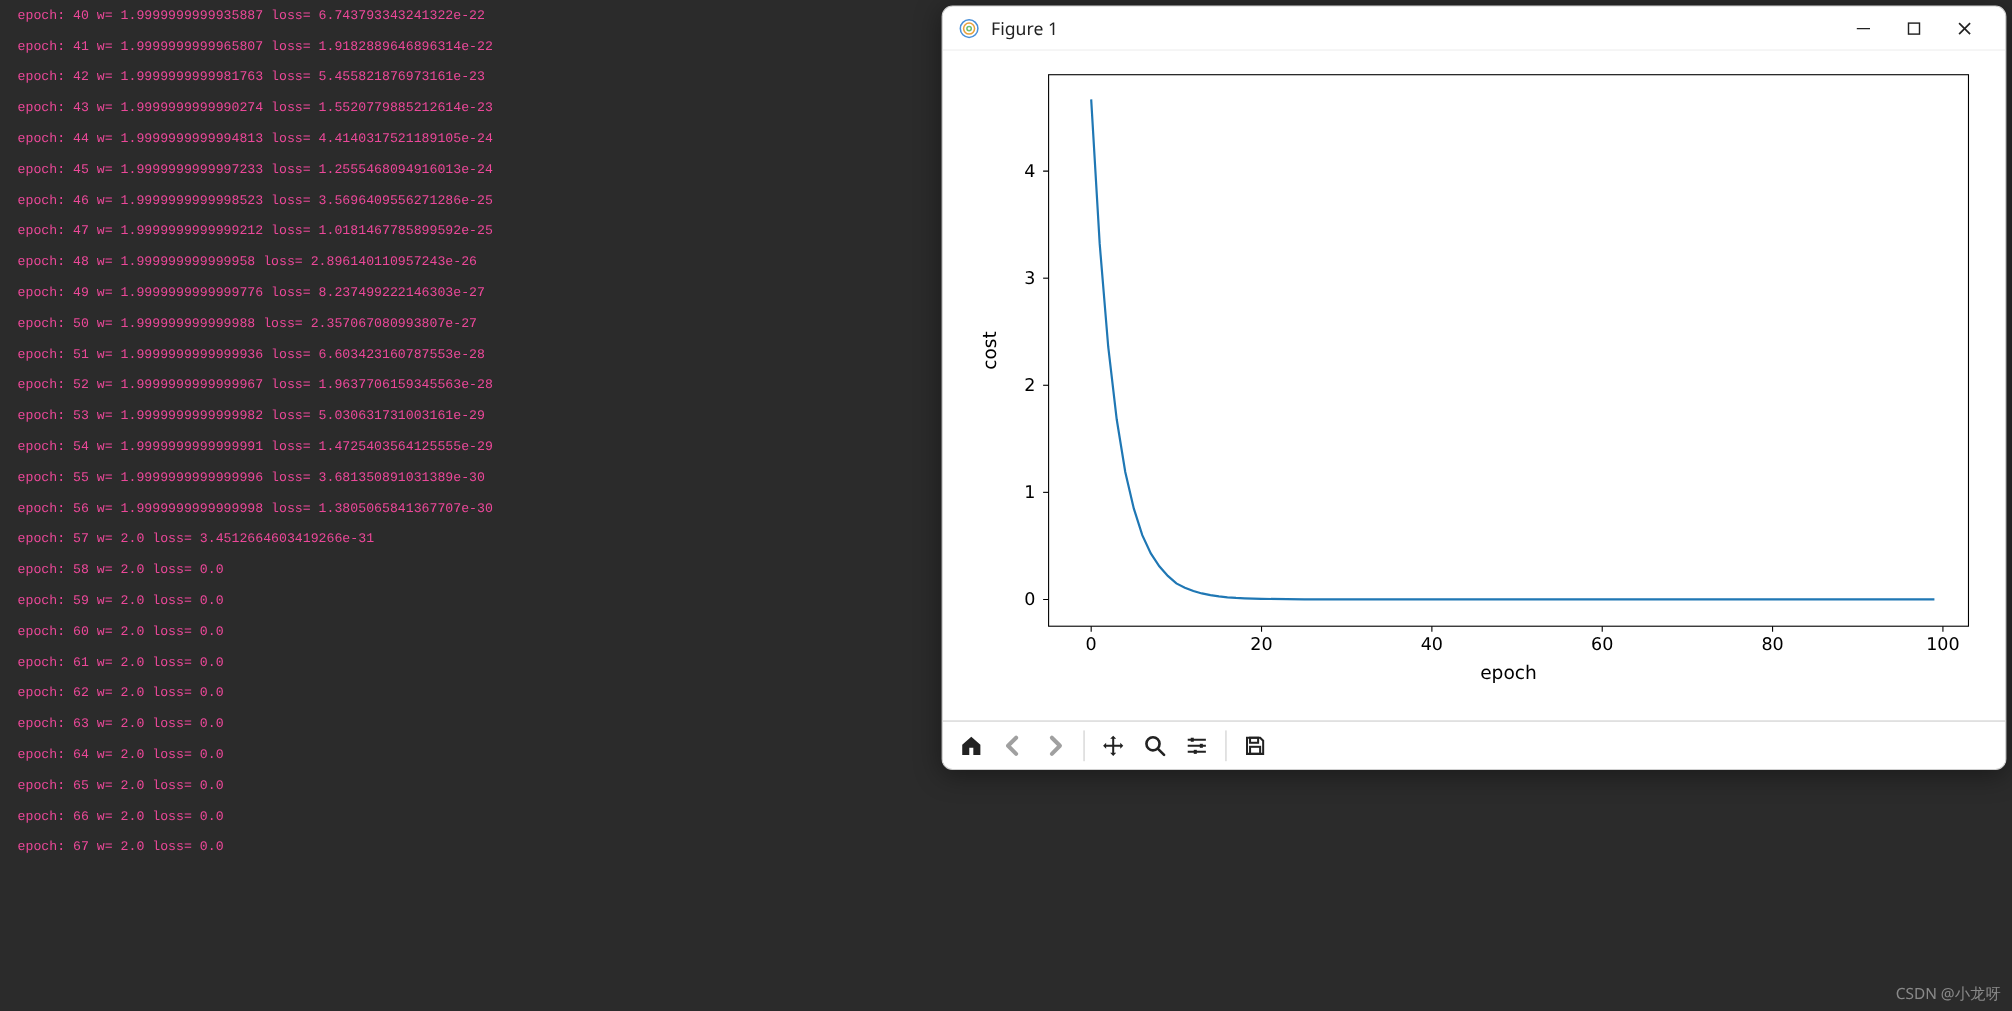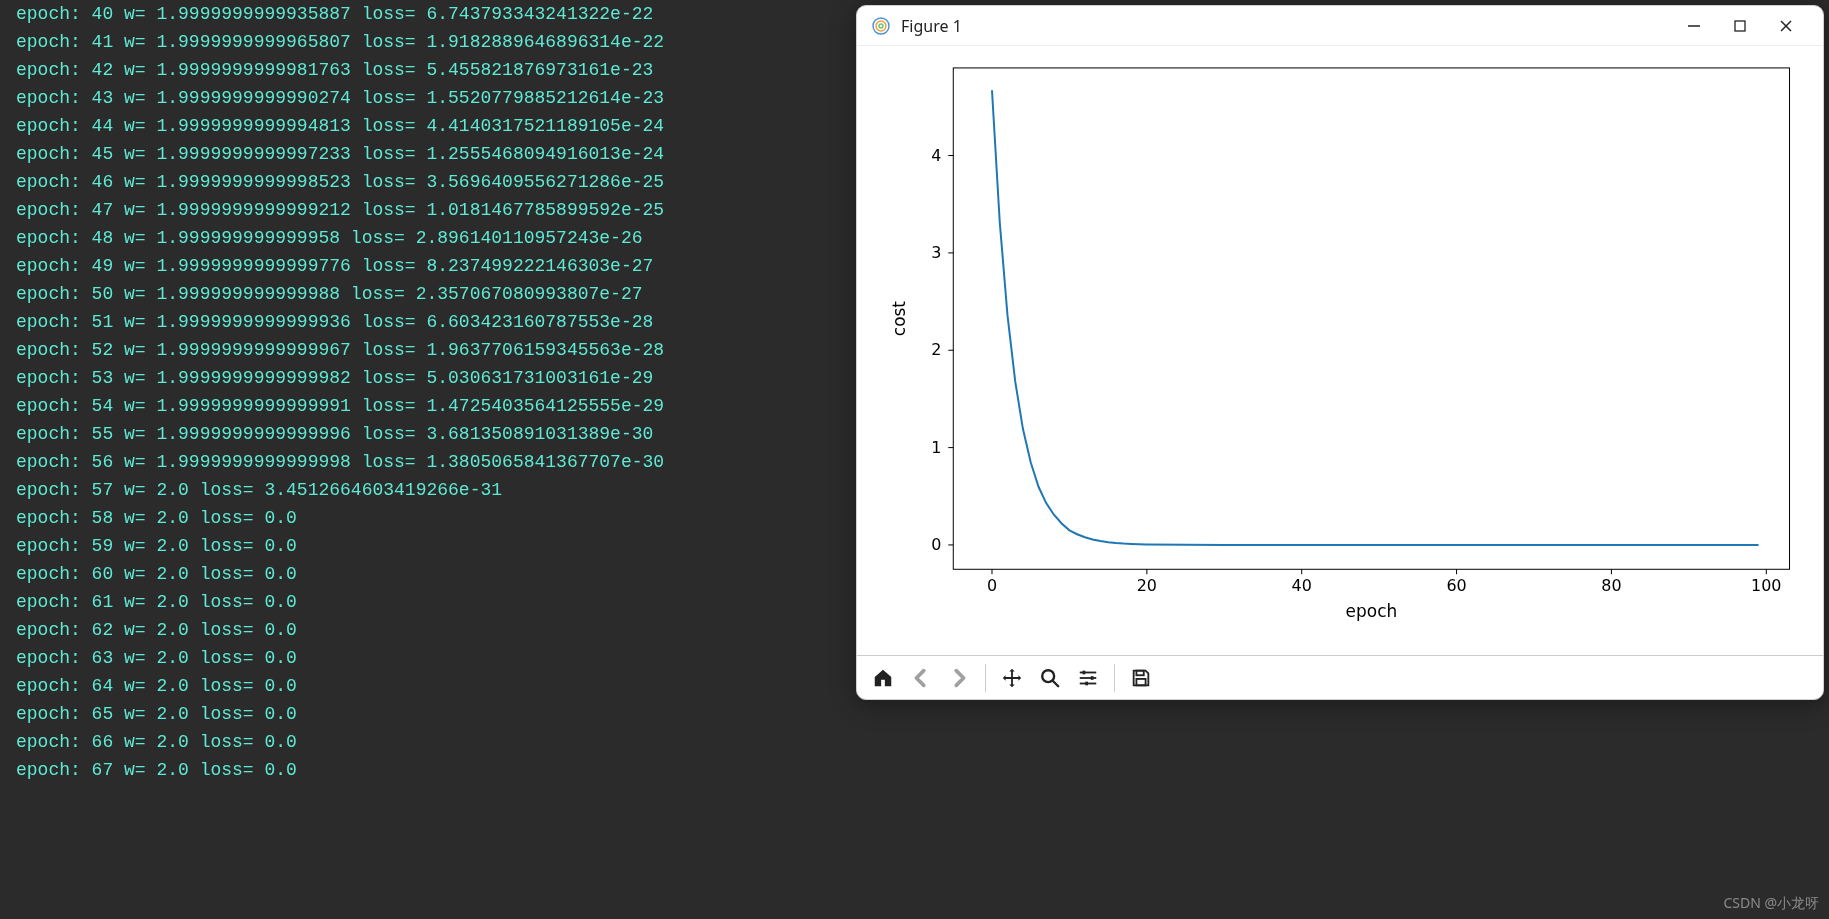--- a/index.html
+++ b/index.html
@@ -8,22 +8,22 @@
       width: 1829px;
       height: 919px;
       position: relative;
       font-family: "Consolas", "Courier New", monospace;
       overflow: hidden;
     }
     .console {
       position: absolute;
       left: 16px;
       top: 0;
-      color: #5eead4;
-      font-size: 18px;
+      color: #ec4899;
+      font-size: 12px;
       line-height: 28px;
       white-space: pre;
       font-weight: 500;
     }
     .figure-window {
       position: absolute;
       right: 5px;
       top: 5px;
       width: 968px;
       height: 695px;

